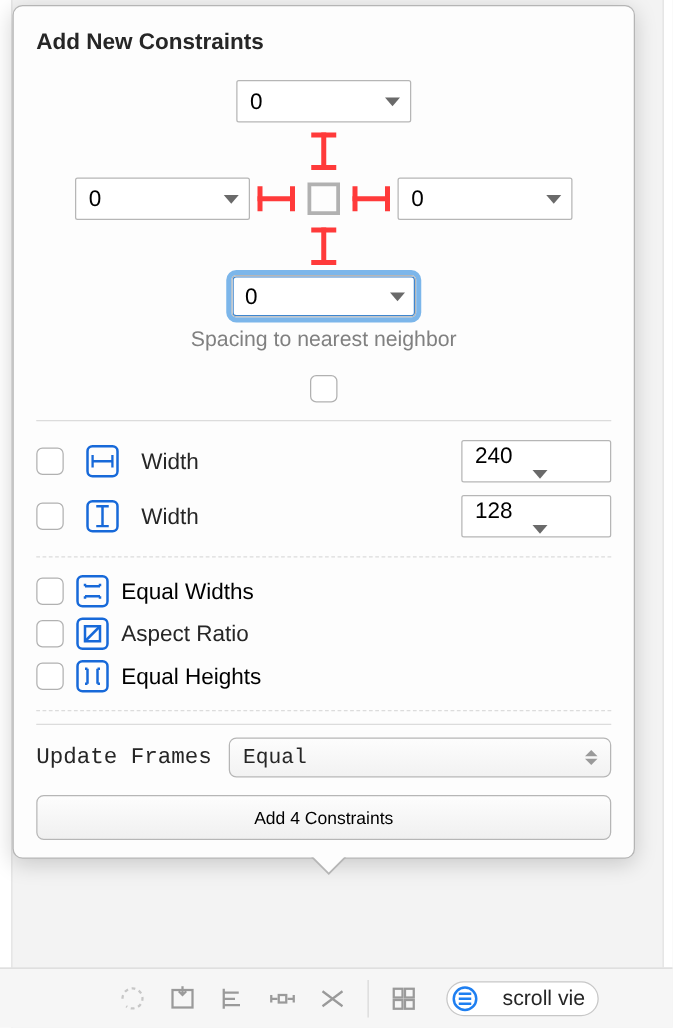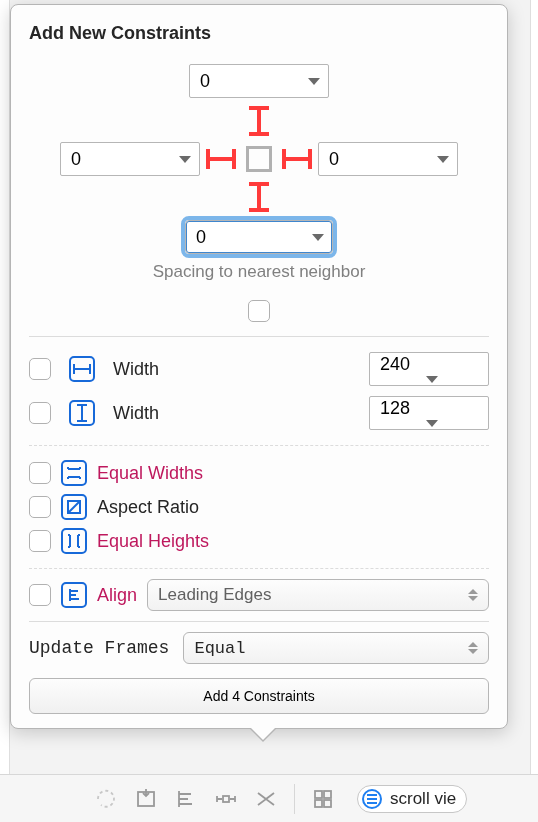--- a/index.html
+++ b/index.html
@@ -156,21 +156,21 @@
     border: 2.5px solid #1769d9;
     border-radius: 5px;
     display: flex;
     align-items: center;
     justify-content: center;
     flex: 0 0 auto;
     color: #1769d9;
   }
   .blue-icon svg { display: block; }
   .row-label { font-size: 18px; }
-  .row-label.dim { color: #be185d; }
+  .row-label.dim { color: #000000; }
   .size-row {
     display: flex;
     align-items: center;
     gap: 18px;
     padding: 5px 0;
   }
   .size-row .field { margin-left: auto; width: 120px; flex-direction: column; }
   .divider {
     border: none;
     border-top: 1px solid #dcdcdc;
@@ -277,21 +277,21 @@
   .right-panel {
     position: absolute;
     top: 0; right: 0; bottom: 48px;
     width: 8px;
     background: #fff;
     border-left: 1px solid #dedede;
   }
   .pill {
     display: flex;
     align-items: center;
-    gap: 8px;
+    gap: 20px;
     border: 1px solid #c7c7c7;
     border-radius: 14px;
     height: 28px;
     padding: 0 10px 0 4px;
     background: #fff;
     cursor: pointer;
     margin-left: 6px;
   }
   .pill-icon {
     width: 20px; height: 20px;
@@ -418,36 +418,20 @@
       <div class="blue-icon">
         <svg width="16" height="16" viewBox="0 0 16 16">
             <path d="M4 2 V14 M4 2 H2 M4 14 H2 M12 2 V14 M12 2 H14 M12 14 H14" stroke="#1769d9" stroke-width="2" fill="none"></path>
           </svg>
       </div>
       <div class="row-label dim">Equal Heights</div>
     </div>
 
     <hr class="divider dashed">
 
-    <div class="align-row">
-      <div class="chk"></div>
-      <div class="blue-icon">
-        <svg width="16" height="16" viewBox="0 0 16 16">
-            <path d="M4 2 V14 M4 4 H12 M4 8 H10 M4 12 H13" stroke="#1769d9" stroke-width="2" fill="none"></path>
-          </svg>
-      </div>
-      <div class="row-label dim">Align</div>
-      <div class="select">
-        <span>Leading Edges</span>
-        <div class="updn">
-            <div class="u"></div>
-            <div class="d"></div>
-          </div>
-      </div>
-    </div>
 
     <hr class="divider">
 
     <div class="update-row">
       <div class="row-label">Update Frames</div>
       <div class="select">
         <span style="color:#262626">Equal</span>
         <div class="updn">
             <div class="u"></div>
             <div class="d"></div>

